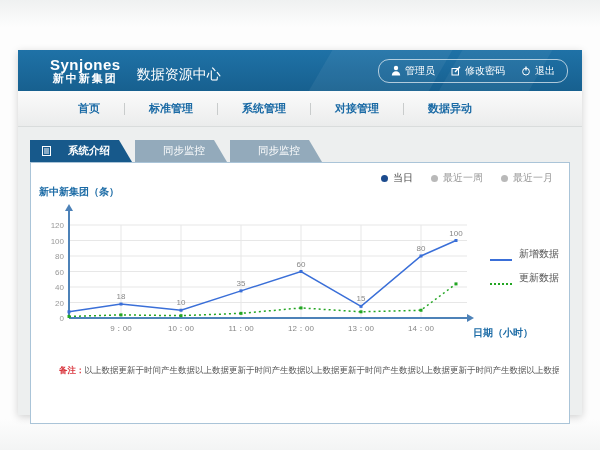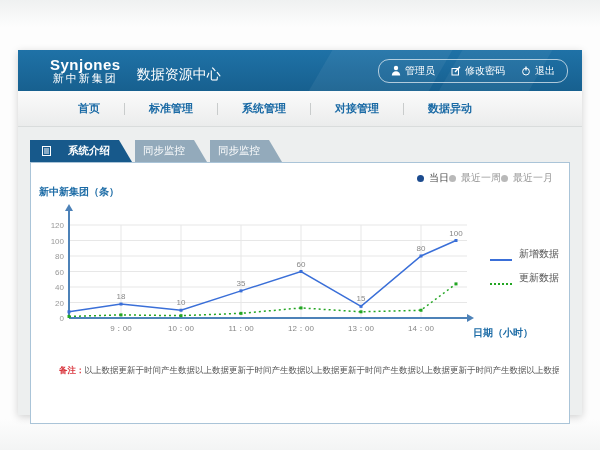--- a/index.html
+++ b/index.html
@@ -12,46 +12,46 @@
 
   
   .app-header { position:relative; height:41px; overflow:hidden;
     background:linear-gradient(180deg,#1f72a7,#17608f);
     display:flex; align-items:center; color:#fff; }
   .swoosh { position:absolute; top:-10px; height:70px; width:120px;
     background:rgba(255,255,255,0.06); transform:skewX(-30deg); }
   .swoosh.s1 { left:300px; } .swoosh.s2 { left:430px; width:90px; background:rgba(255,255,255,0.05);}
   .logo { margin-left:32px; text-align:center; line-height:1.05; z-index:1; }
   .logo-en { font-size:15px; font-weight:bold; letter-spacing:0.5px; }
-  .logo-cn { font-size:11px; font-weight:normal; letter-spacing:2px; }
+  .logo-cn { font-size:11px; font-weight:bold; letter-spacing:2px; }
   .app-title { font-size:14px; margin-left:16px; margin-top:8px; z-index:1;text-align:center; }
   .user-pill { position:absolute; right:14px; top:50%; transform:translateY(-50%);
     display:flex; align-items:center; gap:16px; border:1px solid rgba(255,255,255,0.65);
     border-radius:11px; padding:4px 12px; font-size:10px; z-index:1; }
   .user-item { display:flex; align-items:center; gap:4px; cursor:pointer; white-space:nowrap; }
 
   
   .nav { height:36px; background:linear-gradient(180deg,#fbfbfb,#ebecec);
     border-bottom:1px solid #d9dcdc; display:flex; align-items:center; padding-left:36px; }
   .nav-item { font-size:11px; font-weight:bold; color:#1a6aa5; padding:0 24px; cursor:pointer; }
   .nav-sep { width:1px; height:12px; background:#c9cccc; }
 
   
   .content { position:relative; padding-top:13px; }
   .tabs { display:flex; margin-left:12px; height:22px; }
   .tab { display:flex; align-items:center; gap:5px; font-size:10.5px; color:#fff;
     padding:0 22px 0 12px; cursor:pointer;
     clip-path:polygon(0 0,calc(100% - 13px) 0,100% 100%,0 100%); }
   .tab.active { background:#17598b; font-weight:bold;gap:17px; }
-  .tab.inactive { background:#93aabb; margin-left:3px; padding-left:8px; }
+  .tab.inactive { background:#93aabb; margin-left:3px; padding-left:28px; }
 
   .panel { position:relative; margin:0 12px; height:262px;
     background:#fff; border:1px solid #aac4d8; }
 
-  .ranges { position:absolute; top:8px; right:16px; display:flex; }
+  .ranges { position:absolute; top:8px; right:16px; display:flex; gap:18px; }
   .range-opt { display:flex; align-items:center; gap:5px; font-size:10px; color:#999; cursor:pointer; }
   .range-opt.selected { color:#444; }
   .radio-dot { width:7px; height:7px; border-radius:50%; background:#b9b9b9; }
   .range-opt.selected .radio-dot { background:#1c4b8e; }
 
   .y-title { position:absolute; left:8px; top:22px; font-size:10px; font-weight:bold; color:#1a6aa5; }
   .x-title { position:absolute; left:442px; top:163px; font-size:10px; font-weight:bold; color:#1a6aa5; }
 
   .chart-svg { position:absolute; left:0; top:40px; }
 

